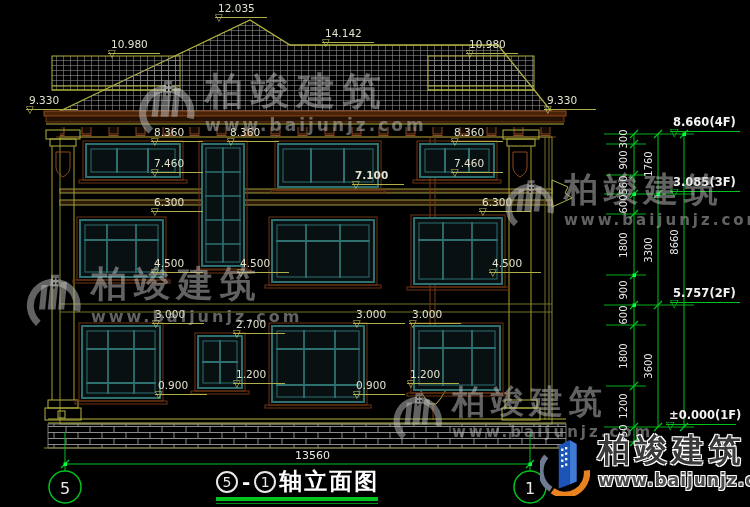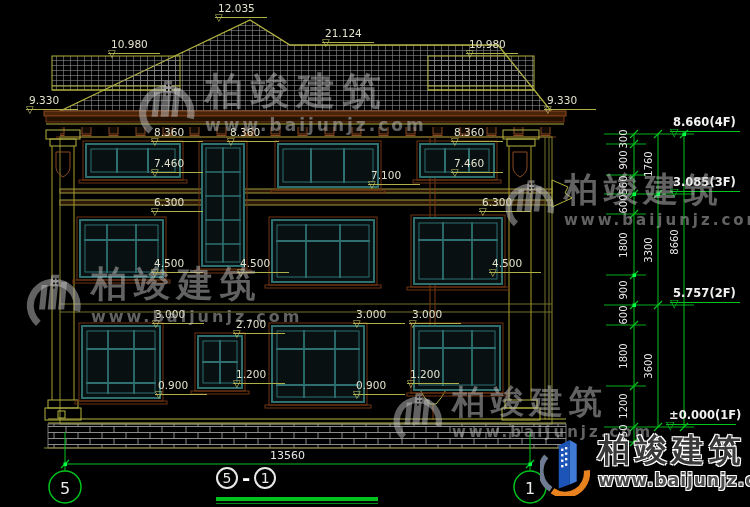--- a/index.html
+++ b/index.html
@@ -244,21 +244,21 @@
         <span class="et">12.035</span>
         <span class="el"></span>
         <span class="etri">▽</span>
       </div>
       <div class="elev yellow" style="left: 108px; top: 38px;">
         <span class="et">10.980</span>
         <span class="el"></span>
         <span class="etri">▽</span>
       </div>
       <div class="elev yellow" style="left: 322px; top: 27px;">
-        <span class="et">21.124</span>
+        <span class="et">14.142</span>
         <span class="el"></span>
         <span class="etri">▽</span>
       </div>
       <div class="elev yellow" style="left: 466px; top: 38px;">
         <span class="et">10.980</span>
         <span class="el"></span>
         <span class="etri">▽</span>
       </div>
       <div class="elev yellow" style="left: 26px; top: 94px;">
         <span class="et">9.330</span>
@@ -288,21 +288,21 @@
       <div class="elev yellow" style="left: 151px; top: 157px;">
         <span class="et">7.460</span>
         <span class="el"></span>
         <span class="etri">▽</span>
       </div>
       <div class="elev yellow" style="left: 451px; top: 157px;">
         <span class="et">7.460</span>
         <span class="el"></span>
         <span class="etri">▽</span>
       </div>
-      <div class="elev yellow" style="left: 368px; top: 169px;">
+      <div class="elev yellow" style="left: 352px; top: 169px; font-weight: bold;">
         <span class="et">7.100</span>
         <span class="el"></span>
         <span class="etri">▽</span>
       </div>
       <div class="elev yellow" style="left: 151px; top: 196px;">
         <span class="et">6.300</span>
         <span class="el"></span>
         <span class="etri">▽</span>
       </div>
       <div class="elev yellow" style="left: 479px; top: 196px;">
@@ -394,33 +394,34 @@
       <span class="vdim" style="left: 623px; top: 315px;">600</span>
       <span class="vdim" style="left: 623px; top: 356px;">1800</span>
       <span class="vdim" style="left: 623px; top: 406px;">1200</span>
       <span class="vdim" style="left: 623px; top: 434px;">450</span>
       <span class="vdim" style="left: 648px; top: 164px;">1760</span>
       <span class="vdim" style="left: 648px; top: 250px;">3300</span>
       <span class="vdim" style="left: 648px; top: 366px;">3600</span>
       <span class="vdim" style="left: 674px; top: 242px;">8660</span>
     </div>
 
-<div class="lbl" style="left:270px;top:449px;width:60px;text-align:left;font-size:11px;">13560</div>
+<div class="lbl" style="left:270px;top:449px;width:60px;text-align:right;font-size:11px;">13560</div>
 
 <span class="axis-num" style="left:65px;top:488px;">5</span>
 <span class="axis-num" style="left:530px;top:488px;">1</span>
 
 <div class="dtitle">
   <span class="circ">
         <span>5</span>
       </span>
   <span class="tsep">-</span>
   <span class="circ">
         <span>1</span>
       </span>
+  <span class="tname">轴立面图</span>
 </div>
 
 <div class="wm wm1" style="left:138px;top:72px;">
   <svg width="58" height="68">
         <use href="#wmlogo"></use>
       </svg>
   <div>
         <div class="wm-brand">柏竣建筑</div>
        <div class="wm-url">www.baijunjz.com</div>
       </div>

